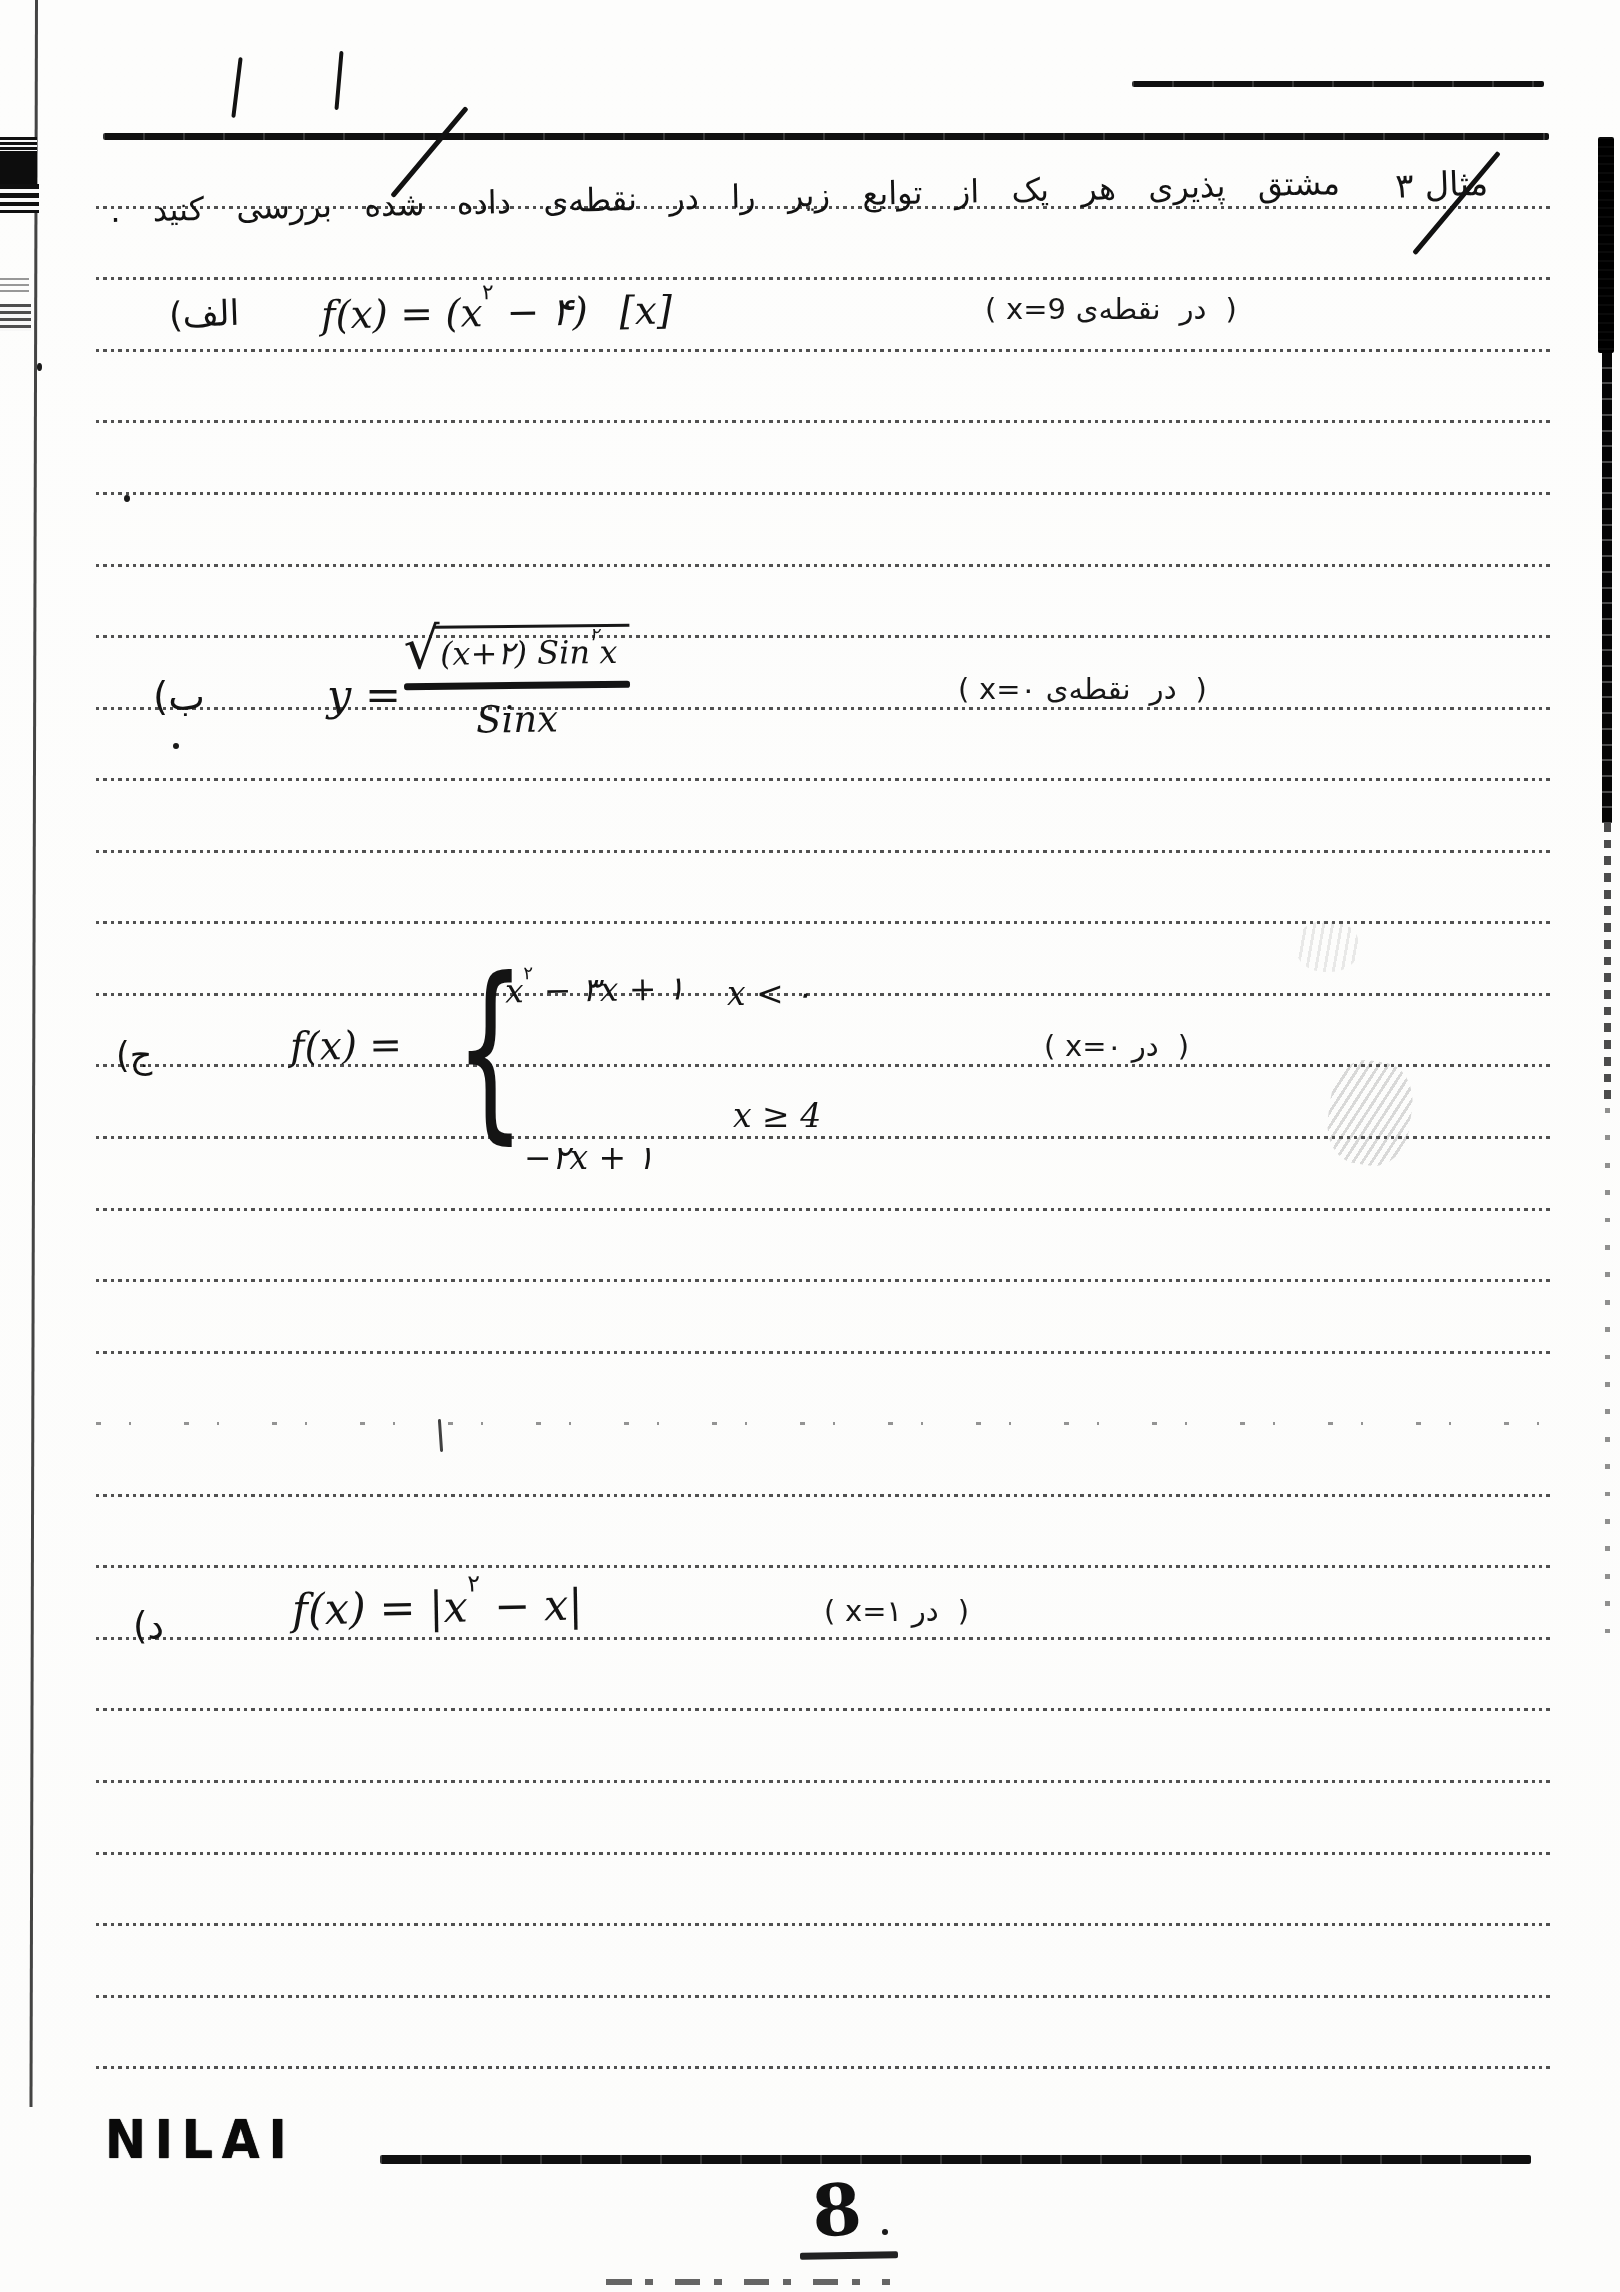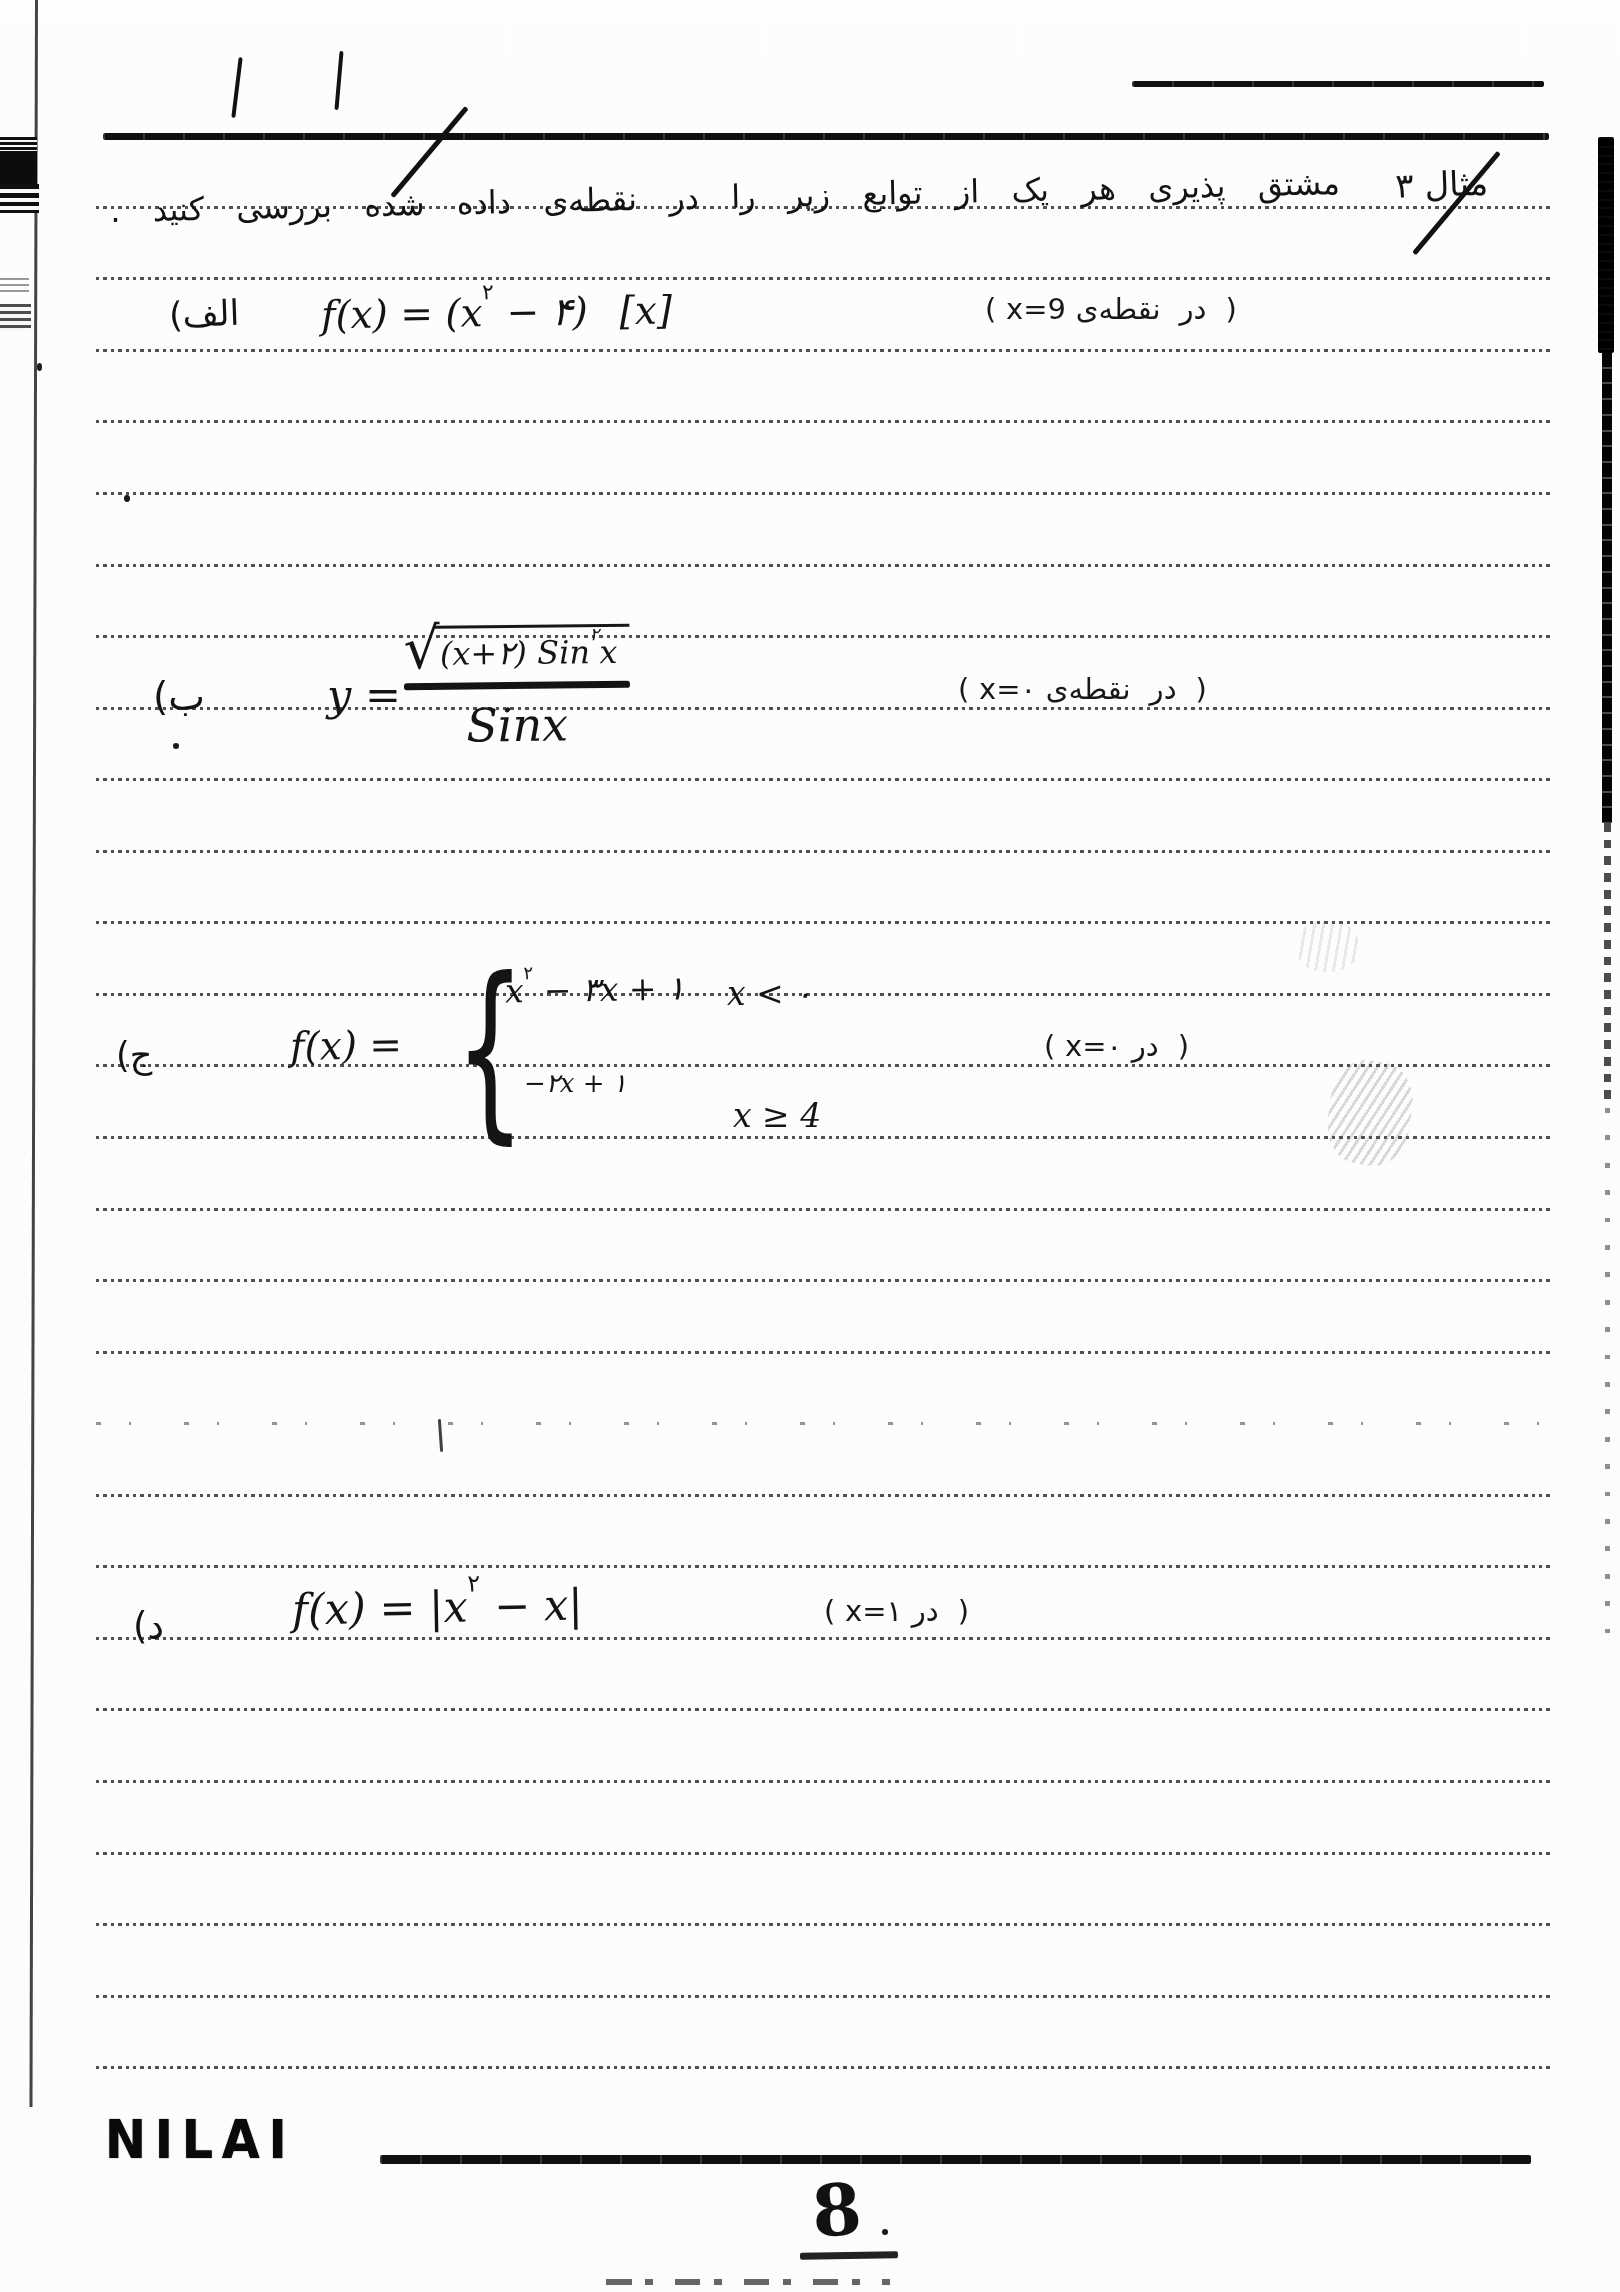--- a/index.html
+++ b/index.html
@@ -33,21 +33,21 @@
   .note{position:absolute;direction:rtl;font-size:29px;white-space:nowrap;color:#181818;word-spacing:9.8px;}
   .note>*{margin:0 4.9px;}
   .bracket{margin-left:19.6px;}
   
   .frac{position:absolute;display:flex;flex-direction:column;align-items:center;transform:rotate(-.6deg);}
   .frac .num{display:flex;align-items:flex-start;font-family:"DejaVu Serif","DejaVu Sans",serif;font-style:italic;font-size:32px;}
   .rsign{font-size:57px;line-height:49px;font-style:normal;transform:translateY(-2px);margin-right:-4.9px;}
   .vinc{border-top:3.4px solid #181818;padding:5.9px 11.8px 0 4.9px;}
   .vinc sup{font-size:.55em;position:relative;top:-.62em;}
   .fbar{height:6.9px;background:#141414;align-self:stretch;margin-top:7.8px;border-radius:2.9px;}
-  .den{font-family:"DejaVu Serif","DejaVu Sans",serif;font-style:italic;font-size:46px;padding-top:9.8px;}
+  .den{font-family:"DejaVu Serif","DejaVu Sans",serif;font-style:italic;font-size:37px;padding-top:9.8px;}
   
   .brace{position:absolute;font-size:192px;line-height:182px;transform:scaleX(.58);font-style:normal;font-family:"DejaVu Sans",sans-serif;color:#141414;}
   
   .art{position:absolute;}
   .tick{position:absolute;background:#121212;border-radius:2px;}
   .dot{position:absolute;background:#1a1a1a;border-radius:50%;}
   
   .logo{position:absolute;font-weight:bold;font-size:49px;letter-spacing:8.8px;transform:scaleY(1.1);color:#0a0a0a;text-shadow:0 0 1px #000;}
   .pagenum{position:absolute;font-family:"DejaVu Serif",serif;font-weight:bold;font-size:71px;transform:rotate(-4deg);color:#111;}
 </style>
@@ -132,21 +132,21 @@
     <div class="fbar"></div>
     <div class="den">Sinx</div>
   </div>
   <div class="note" style="left:953px;top:672px;"><span>( در نقطه‌ی</span><bdi dir="ltr">x=۰</bdi><span>)</span></div>
 
   <div class="label hw-fa" style="left:116px;top:1035px;font-size:35px;">ج)</div>
   <div class="eq" style="left:290px;top:1023px;font-size:39px;transform:rotate(-1deg);">f(x) =</div>
   <div class="brace" style="left:429px;top:959px;">{</div>
   <div class="eq" style="left:505px;top:970px;font-size:33px;transform:rotate(-1deg);"><span>x</span><sup>۲</sup><span> − ۳x + ۱</span></div>
   <div class="eq" style="left:727px;top:974px;font-size:33px;">x &lt; ۰</div>
-  <div class="eq" style="left:524px;top:1068px;font-size:26px;">−۲x + ۱</div>
+  <div class="eq" style="left:524px;top:1138px;font-size:33px;">−۲x + ۱</div>
   <div class="eq" style="left:733px;top:1096px;font-size:33px;">x ≥ 4</div>
   <div class="note" style="left:1039px;top:1029px;"><span>( در</span><bdi dir="ltr">x=۰</bdi><span>)</span></div>
 
   <div class="label hw-fa" style="left:133px;top:1605px;font-size:37px;">د)</div>
   <div class="eq" style="left:292px;top:1582px;font-size:43px;transform:rotate(-1deg);"><span>f(x) = |x</span><sup>۲</sup><span> − x|</span></div>
   <div class="note" style="left:819px;top:1594px;"><span>( در</span><bdi dir="ltr">x=۱</bdi><span>)</span></div>
 
   <div class="logo" style="left:105px;top:2111px;">NILAI</div>
   <div class="bar tex" style="left:380px;top:2155px;width:1151px;height:8.8px;"></div>
   <div class="pagenum" style="left:812px;top:2168px;">8</div>

